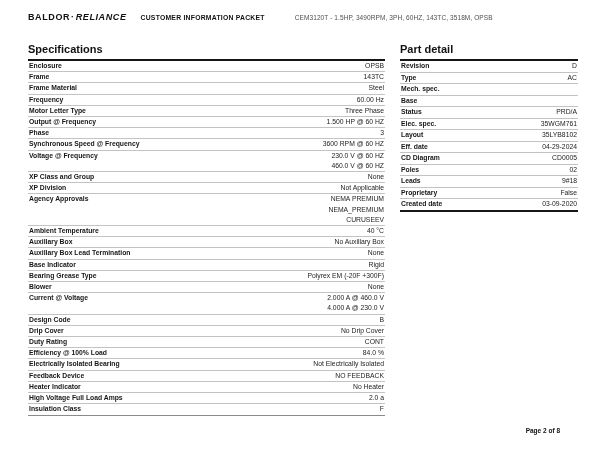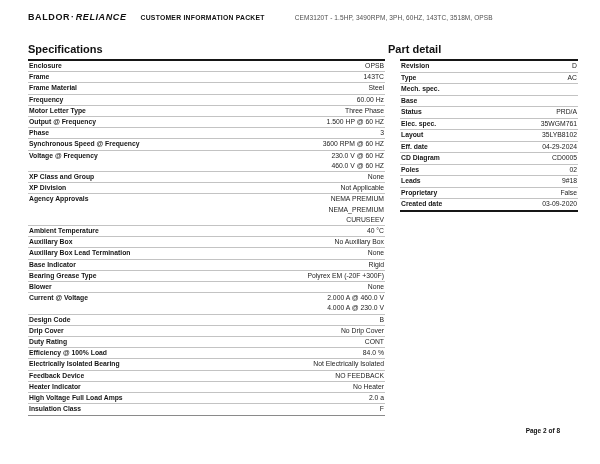--- a/index.html
+++ b/index.html
@@ -29,21 +29,21 @@
   .catalog {
     margin-left:30px;
     font-size:6.5px; color:#4f4f4f; letter-spacing:0.1px;
   }
   
   .sec-title {
     position:absolute; top:43px;
     font-size:11px; font-weight:bold; color:#111;
   }
   .sec-title.specs { left:28px; }
-  .sec-title.part { left:388px; }
+  .sec-title.part { left:400px; }
   
   .spec-table {
     position:absolute; top:59px;
     border-top:2px solid #161616;
     font-size:6.8px;
   }
   .spec-table.left  { left:28px;  width:357px; border-bottom:1px solid #8a8a8a; }
   .spec-table.right { left:400px; width:178px; border-bottom:2px solid #161616; }
   .row {
     display:flex; justify-content:space-between; align-items:flex-start;

